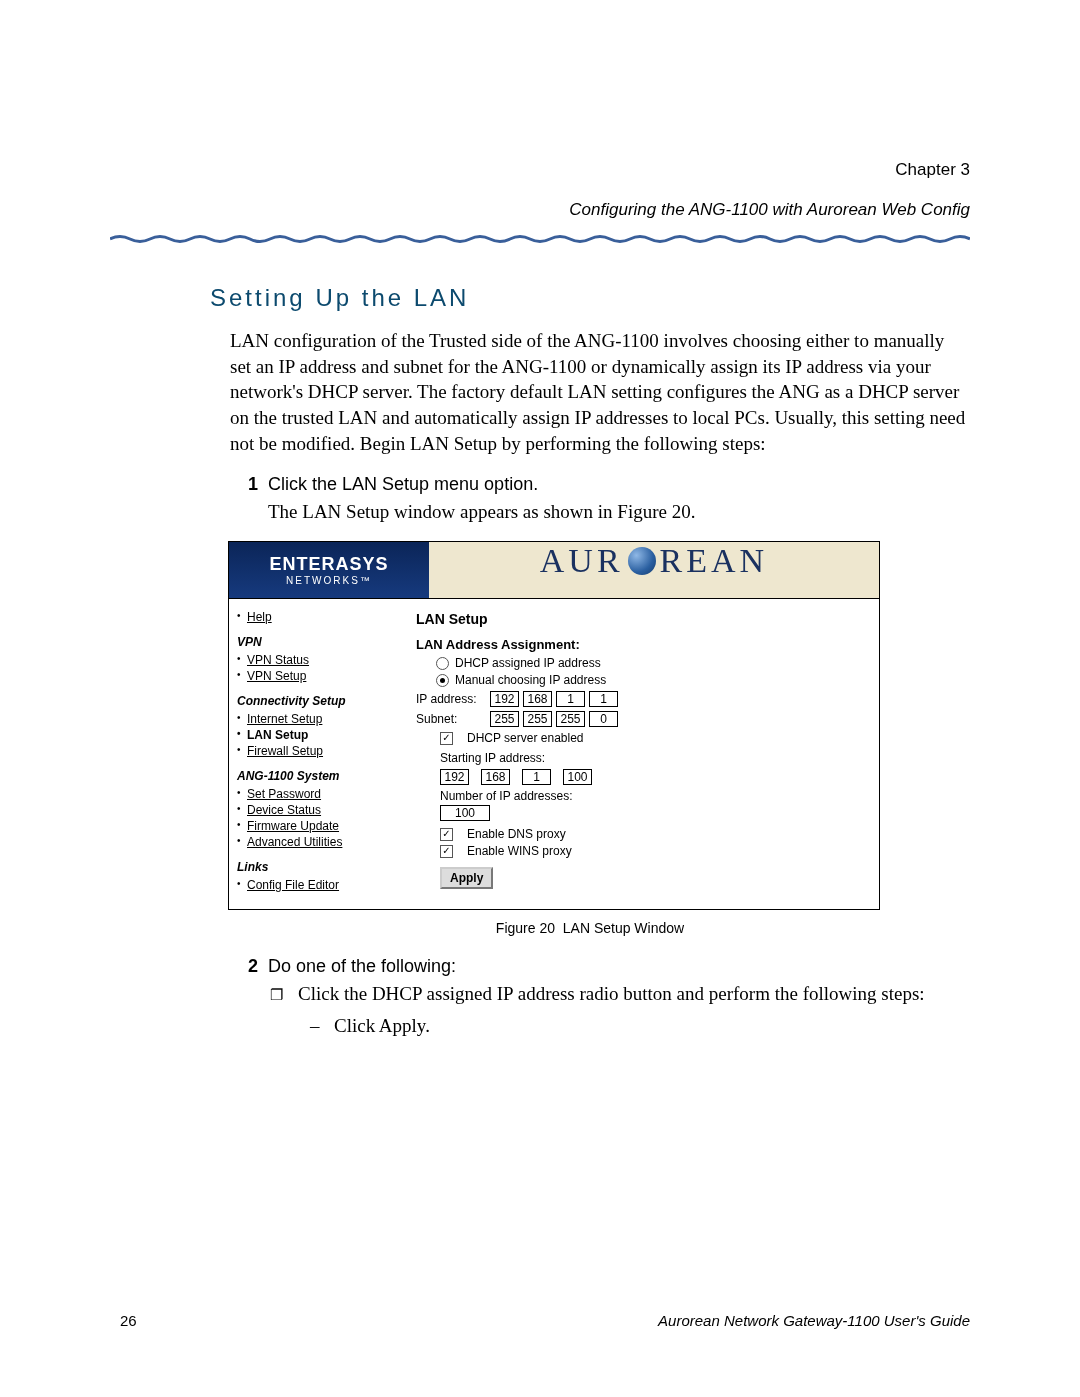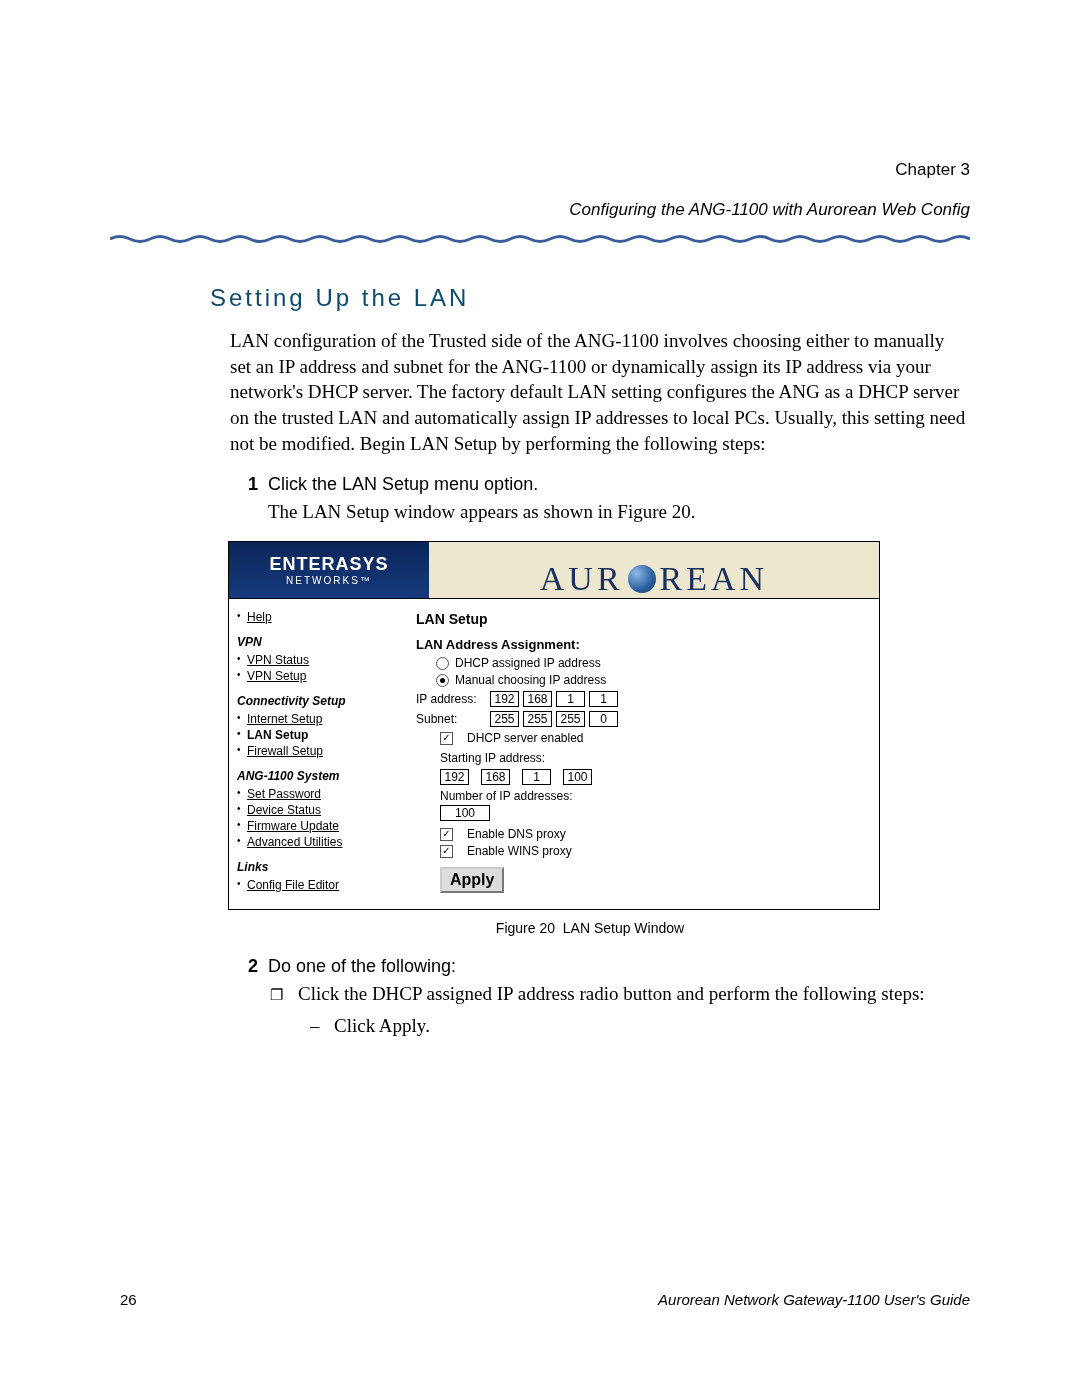--- a/index.html
+++ b/index.html
@@ -115,21 +115,21 @@
     font-size: 18px;
     letter-spacing: 1px;
   }
   .banner-left .small { font-size: 10px; font-weight: normal; letter-spacing: 2px; }
   .banner-right {
     flex: 1;
     background: #eee7cf;
     position: relative;
     overflow: hidden;
     display: flex;
-    align-items: flex-end;
+    align-items: flex-start;
     justify-content: center;
   }
   .banner-right .brand {
     font-family: "Times New Roman", serif;
     font-size: 34px;
     letter-spacing: 4px;
     color: #1a3160;
     display: flex;
     align-items: center;
   }
@@ -232,35 +232,35 @@
   .num-box {
     width: 50px; height: 16px; border: 1px solid #000;
     text-align: center; font-size: 12px; box-sizing: border-box; padding:0;
     font-family: Arial, sans-serif;
   }
   .apply-btn {
     margin-top: 6px;
     margin-left: 24px;
     padding: 2px 8px;
     font-family: Arial, sans-serif;
-    font-size: 16px;
+    font-size: 12px;
     font-weight: bold;
     background: #ddd;
     border: 2px outset #ccc;
     display: inline-block;
   }
   .fig-caption {
     text-align: center;
     font-family: Arial, Helvetica, sans-serif;
     font-size: 14px;
     margin: 10px 0 20px 0;
   }
   .footer {
     position: absolute;
-    bottom: 89px;
+    bottom: 68px;
     left: 120px;
     right: 110px;
     display: flex;
     justify-content: space-between;
     font-family: Arial, Helvetica, sans-serif;
     font-size: 15px;
     font-style: italic;
   }
   .footer .pn { font-style: normal; }
 </style>

